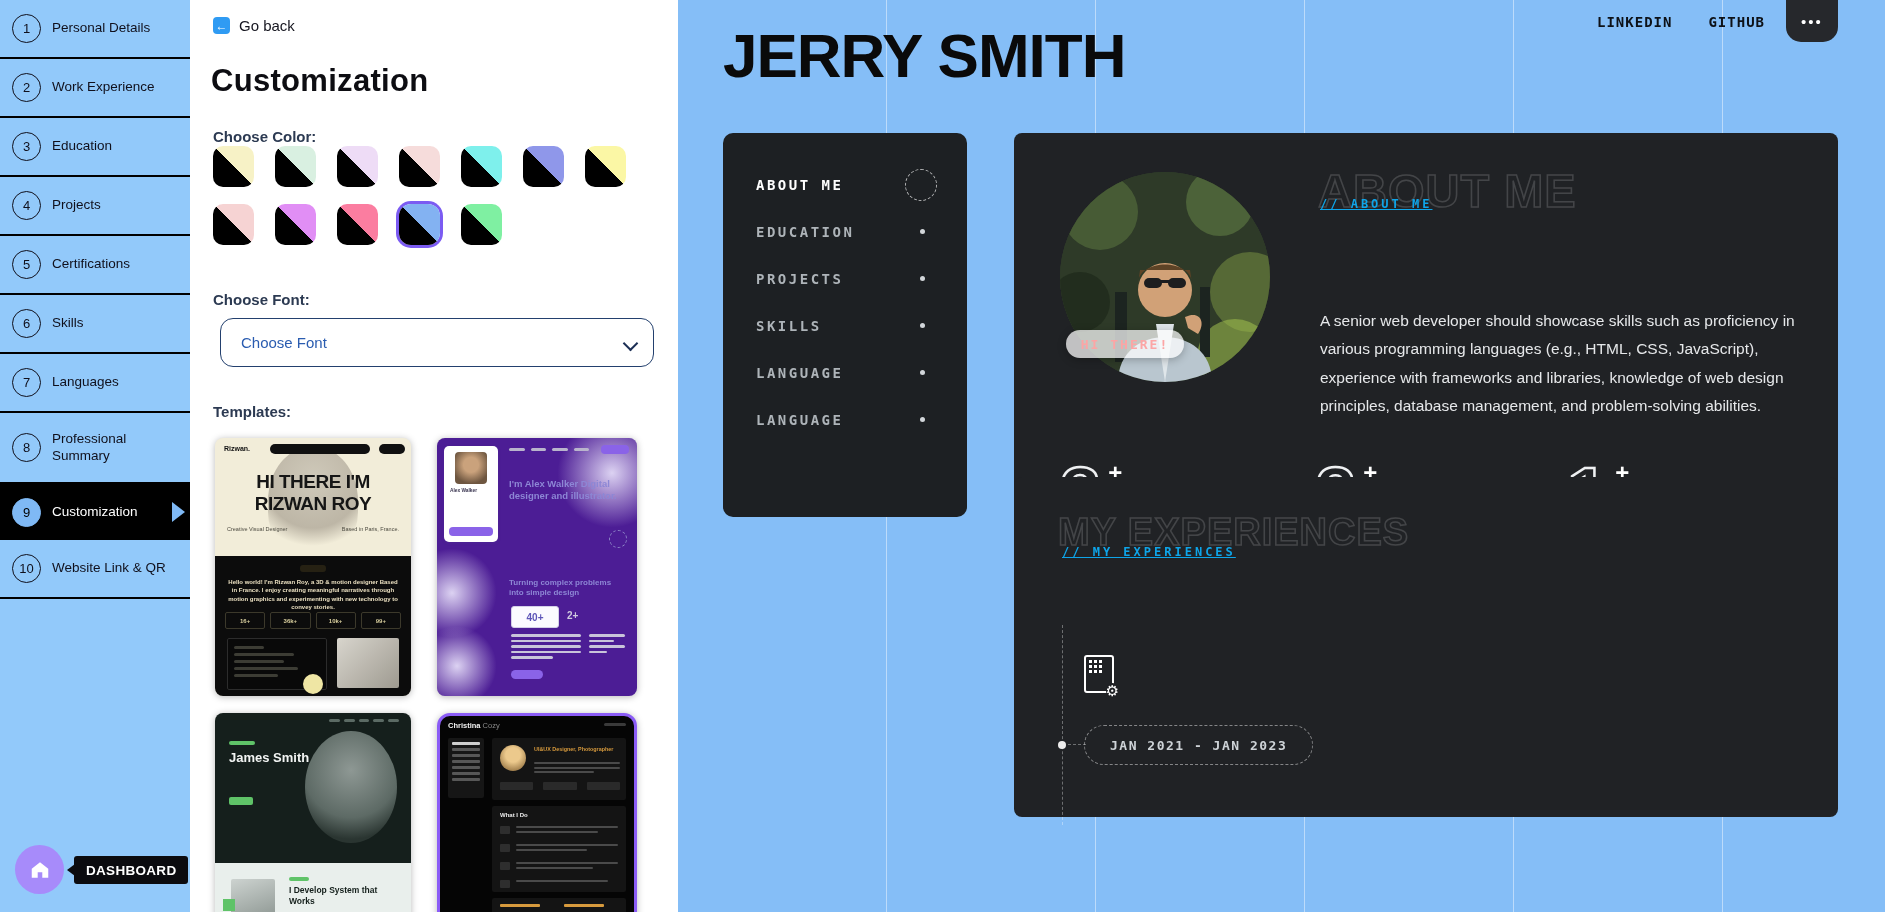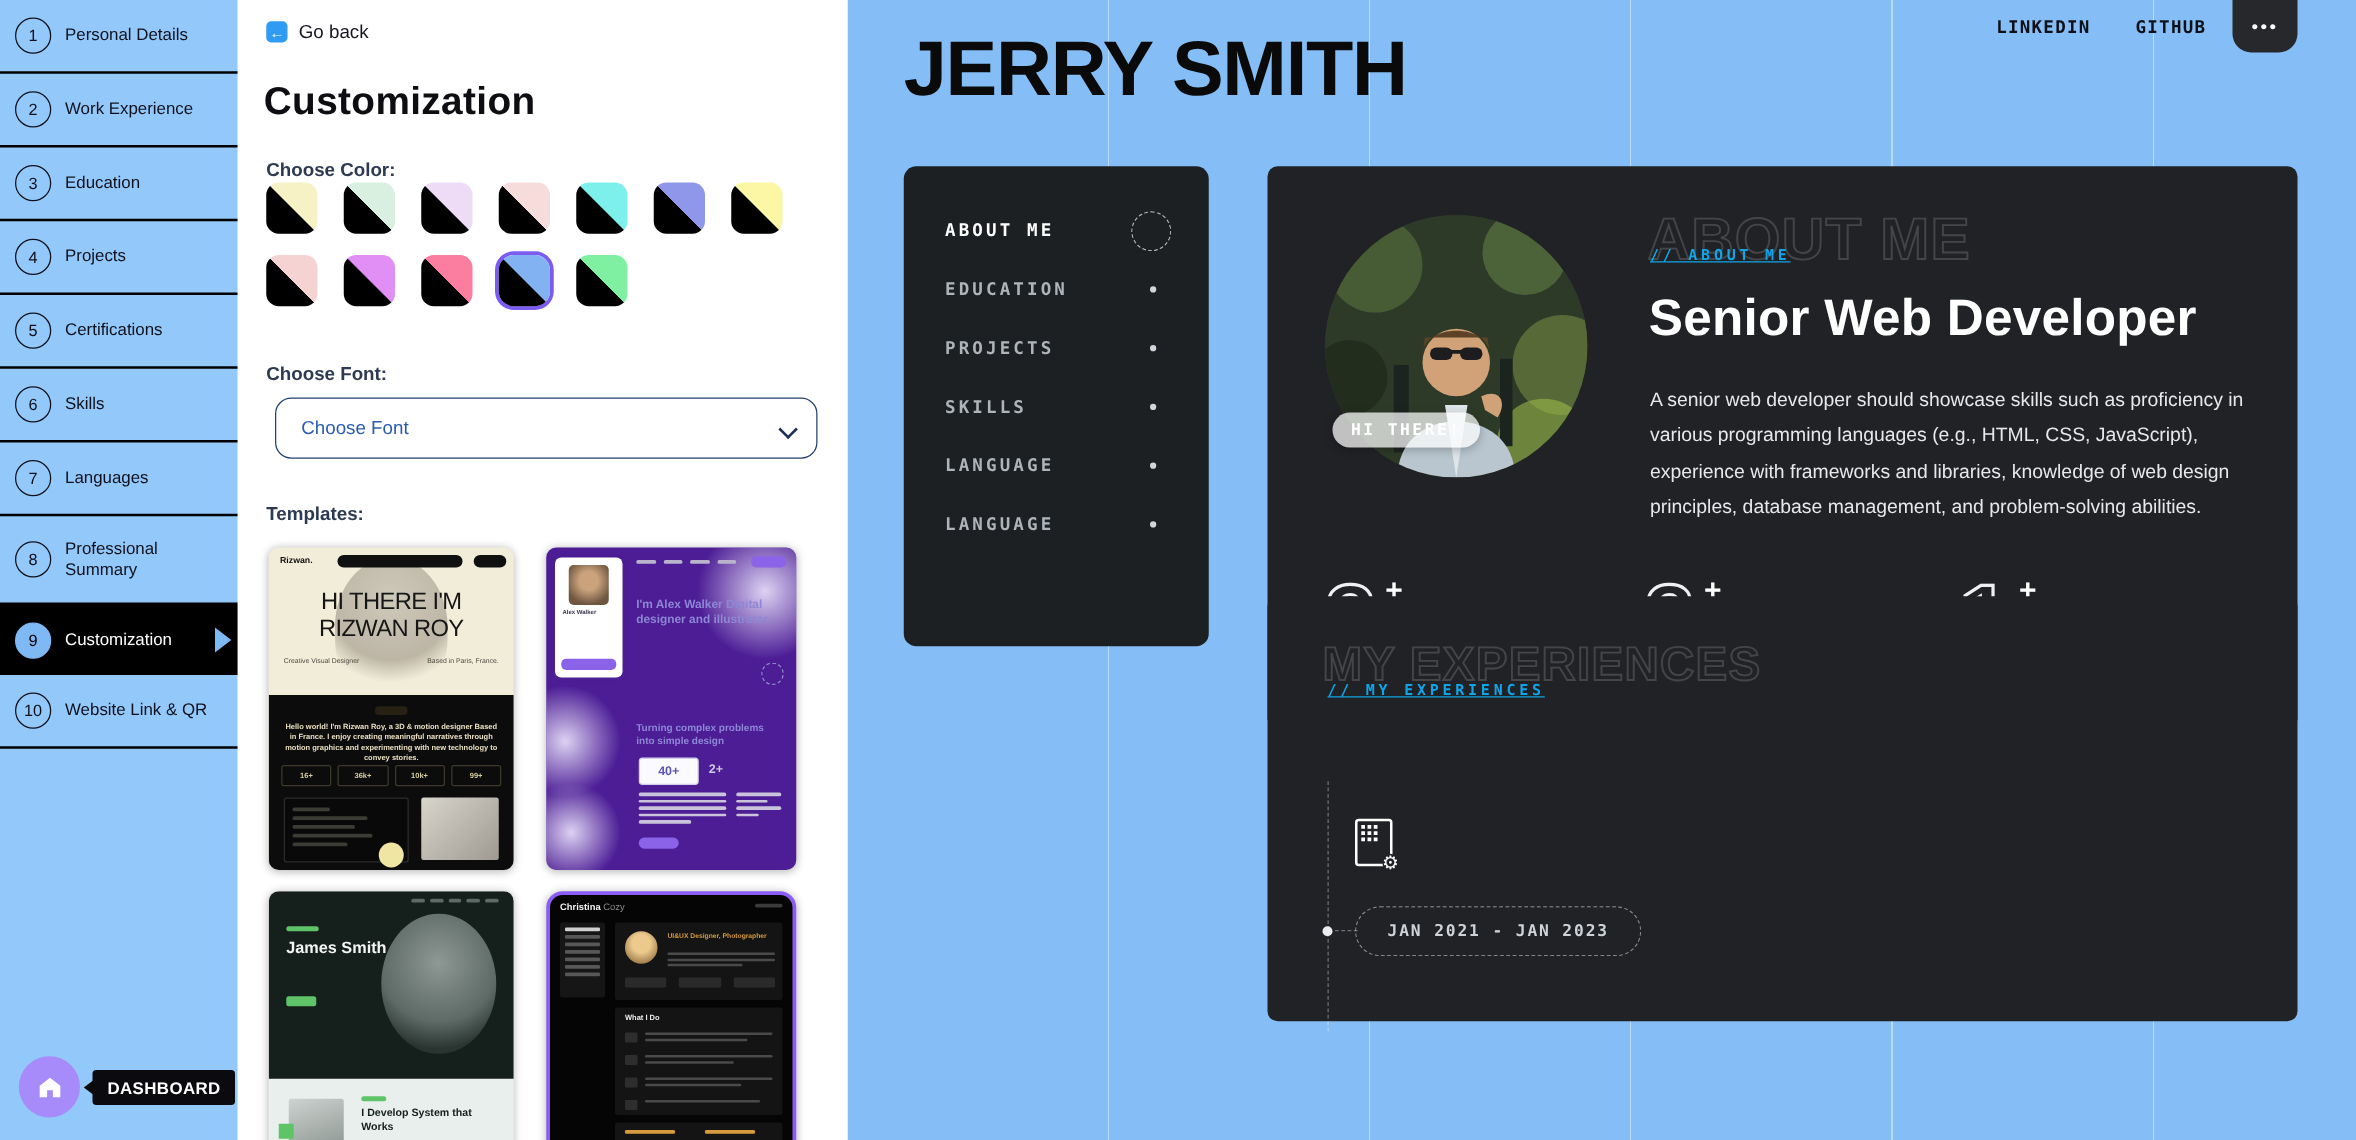--- a/index.html
+++ b/index.html
@@ -36,21 +36,21 @@
   .thumb{height:258px;border-radius:8px;overflow:hidden;position:relative;box-shadow:0 1px 7px rgba(0,0,0,.28);cursor:pointer;box-sizing:border-box;}
   .thumb.selected{border:3px solid #8b5cf6;border-radius:13px;}
   .bar{position:absolute;border-radius:2px;}
 
   
   .t1{background:#f2edd9;}
   .t1 .hero-blob{position:absolute;left:53px;top:8px;width:90px;height:110px;border-radius:50% 50% 40% 40%;background:radial-gradient(circle at 50% 30%,#cfc9ba 0%,#bdb6a6 55%,rgba(189,182,166,0) 75%);}
   .t1 .brand{position:absolute;left:9px;top:7px;font-size:7px;font-weight:800;color:#111;}
   .t1 .navstrip{position:absolute;left:55px;top:6px;width:100px;height:10px;background:#101010;border-radius:5px;}
   .t1 .cta{position:absolute;right:6px;top:6px;width:26px;height:10px;background:#101010;border-radius:5px;}
-  .t1 .h1a,.t1 .h1b{position:absolute;width:100%;text-align:center;font-weight:400;font-size:19px;letter-spacing:-.5px;color:#161616;line-height:1;}
+  .t1 .h1a,.t1 .h1b{position:absolute;width:100%;text-align:center;font-weight:700;font-size:19px;letter-spacing:-.5px;color:#161616;line-height:1;}
   .t1 .h1a{top:34px;} .t1 .h1b{top:56px;}
   .t1 .caps{position:absolute;top:88px;left:0;width:100%;display:flex;justify-content:space-between;padding:0 12px;box-sizing:border-box;font-size:5.5px;color:#4c4a40;}
   .t1 .dark{position:absolute;left:0;top:118px;width:100%;height:140px;background:#0c0c0c;}
   .t1 .pill{position:absolute;left:50%;transform:translateX(-50%);top:9px;width:26px;height:7px;background:#262113;border-radius:3px;}
   .t1 .about{position:absolute;left:10px;top:22px;width:176px;font-size:6px;line-height:1.4;color:#eadfc0;text-align:center;font-weight:700;}
   .t1 .stats{position:absolute;left:10px;top:56px;width:176px;display:flex;gap:5px;}
   .t1 .sbox{flex:1;height:15px;border:.5px solid #3c392b;border-radius:2px;color:#d9cf9e;font-size:6px;font-weight:700;display:flex;align-items:center;justify-content:center;gap:2px;}
   .t1 .card{position:absolute;left:12px;top:82px;width:98px;height:50px;background:#090909;border:.5px solid #2c2c2c;border-radius:2px;}
   .t1 .card .bar{background:#3c3c34;height:2.5px;}
   .t1 .photo{position:absolute;right:12px;top:82px;width:62px;height:50px;background:linear-gradient(135deg,#d8d5cd,#9e9a90);border-radius:2px;}
@@ -123,21 +123,21 @@
 
   .pv-nav{position:absolute;left:45px;top:133px;width:244px;height:384px;background:#1d2023;border-radius:10px;padding:28px 30px 0 33px;box-sizing:border-box;}
   .pv-nav .nrow{height:47px;display:flex;align-items:center;justify-content:space-between;cursor:pointer;}
   .pv-nav .ntext{font-size:14px;font-weight:700;letter-spacing:2.5px;color:#aeb4b9;}
   .pv-nav .nrow.current .ntext{color:#fff;}
   .ind-circle{width:30px;height:30px;border:1.5px dashed rgba(255,255,255,.65);border-radius:50%;}
   .ind-dot{width:5px;height:5px;background:#d2d6da;border-radius:50%;margin-right:12px;}
 
   .pv-about{position:absolute;left:336px;top:133px;width:824px;height:450px;background:#202225;border-radius:8px;}
   .pv-photo{position:absolute;left:46px;top:39px;width:210px;height:210px;border-radius:50%;overflow:hidden;background:#33422e;}
-  .hi-badge{position:absolute;left:52px;top:197px;width:118px;height:28px;border-radius:18px;background:rgba(255,255,255,.72);display:flex;align-items:center;justify-content:center;font-size:13px;font-weight:700;letter-spacing:2px;color:#ffffff;box-shadow:0 2px 8px rgba(0,0,0,.25);}
+  .hi-badge{position:absolute;left:52px;top:197px;width:118px;height:28px;border-radius:18px;background:rgba(255,255,255,.72);display:flex;align-items:center;justify-content:center;font-size:13px;font-weight:700;letter-spacing:2px;color:#fca5a5;box-shadow:0 2px 8px rgba(0,0,0,.25);}
   .ghost{font-weight:800;color:transparent;-webkit-text-stroke:1.5px rgba(255,255,255,.16);letter-spacing:1px;white-space:nowrap;}
   .ga{position:absolute;left:304px;top:30px;font-size:47px;}
   .slabel{position:absolute;font-size:12px;font-weight:700;color:#0ea5e9;letter-spacing:3px;text-decoration:underline;}
   .sa{left:306px;top:64px;}
   .pv-headline{position:absolute;left:305px;top:98px;font-size:41px;font-weight:700;color:#fff;letter-spacing:.2px;}
   .pv-body{position:absolute;left:306px;top:158px;width:478px;font-size:15.5px;line-height:28.5px;color:#e6e8ea;}
   .pv-stats{position:absolute;left:46px;top:328px;width:740px;height:80px;}
   .stat{position:absolute;top:0;display:flex;}
   .stat-num{font-size:74px;font-weight:800;line-height:.88;color:transparent;-webkit-text-stroke:2.5px #eef0f2;}
   .stat-side{display:flex;flex-direction:column;justify-content:space-between;padding:0 0 4px 7px;}
@@ -456,21 +456,20 @@
         <path d="M78 112 C78 86 132 86 132 112 L130 98 L80 98 Z" fill="#5d4326"></path>
         <rect x="84" y="106" width="18" height="10" rx="5" fill="#1d1d1f"></rect>
         <rect x="108" y="106" width="18" height="10" rx="5" fill="#1d1d1f"></rect>
         <rect x="100" y="108" width="10" height="3" fill="#1d1d1f"></rect>
         <path d="M125 145 C140 138 146 150 138 162 L128 156 Z" fill="#d1a177"></path>
       </svg>
     </div>
     <div class="hi-badge mono">HI THERE!</div>
     <div class="ghost ga">ABOUT ME</div>
     <div class="slabel sa mono">// ABOUT ME</div>
-    <div class="pv-headline">Senior Web Developer</div>
     <p class="pv-body">A senior web developer should showcase skills such as proficiency in various programming languages (e.g., HTML, CSS, JavaScript), experience with frameworks and libraries, knowledge of web design principles, database management, and problem-solving abilities.</p>
     <div class="pv-stats">
       <div class="stat" style="left:0;">
         <span class="stat-num">3</span>
         <span class="stat-side">
           <span class="stat-plus">+</span>
           <span class="stat-label mono">YEARS OF EXPERIENCE</span>
         </span>
       </div>
       <div class="stat" style="left:255px;">

